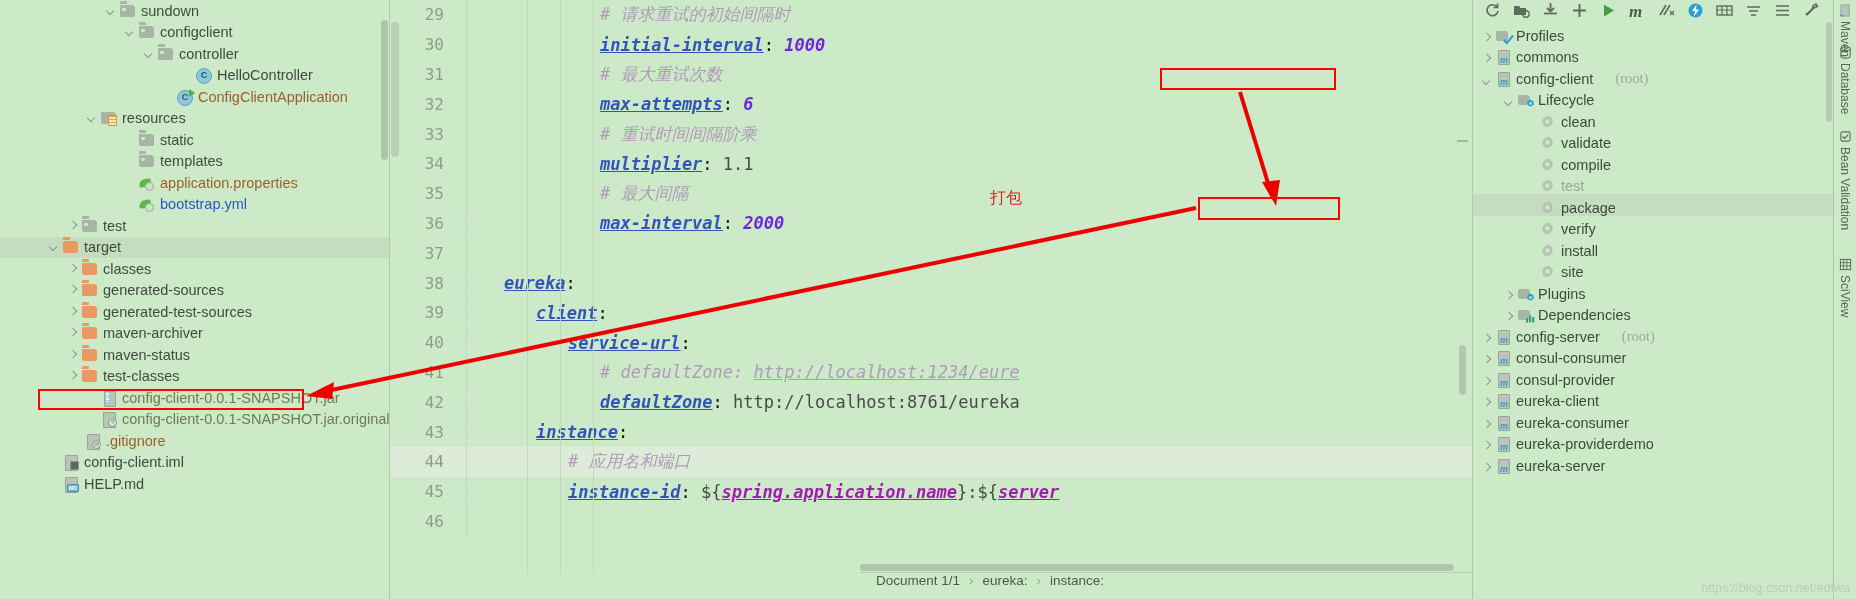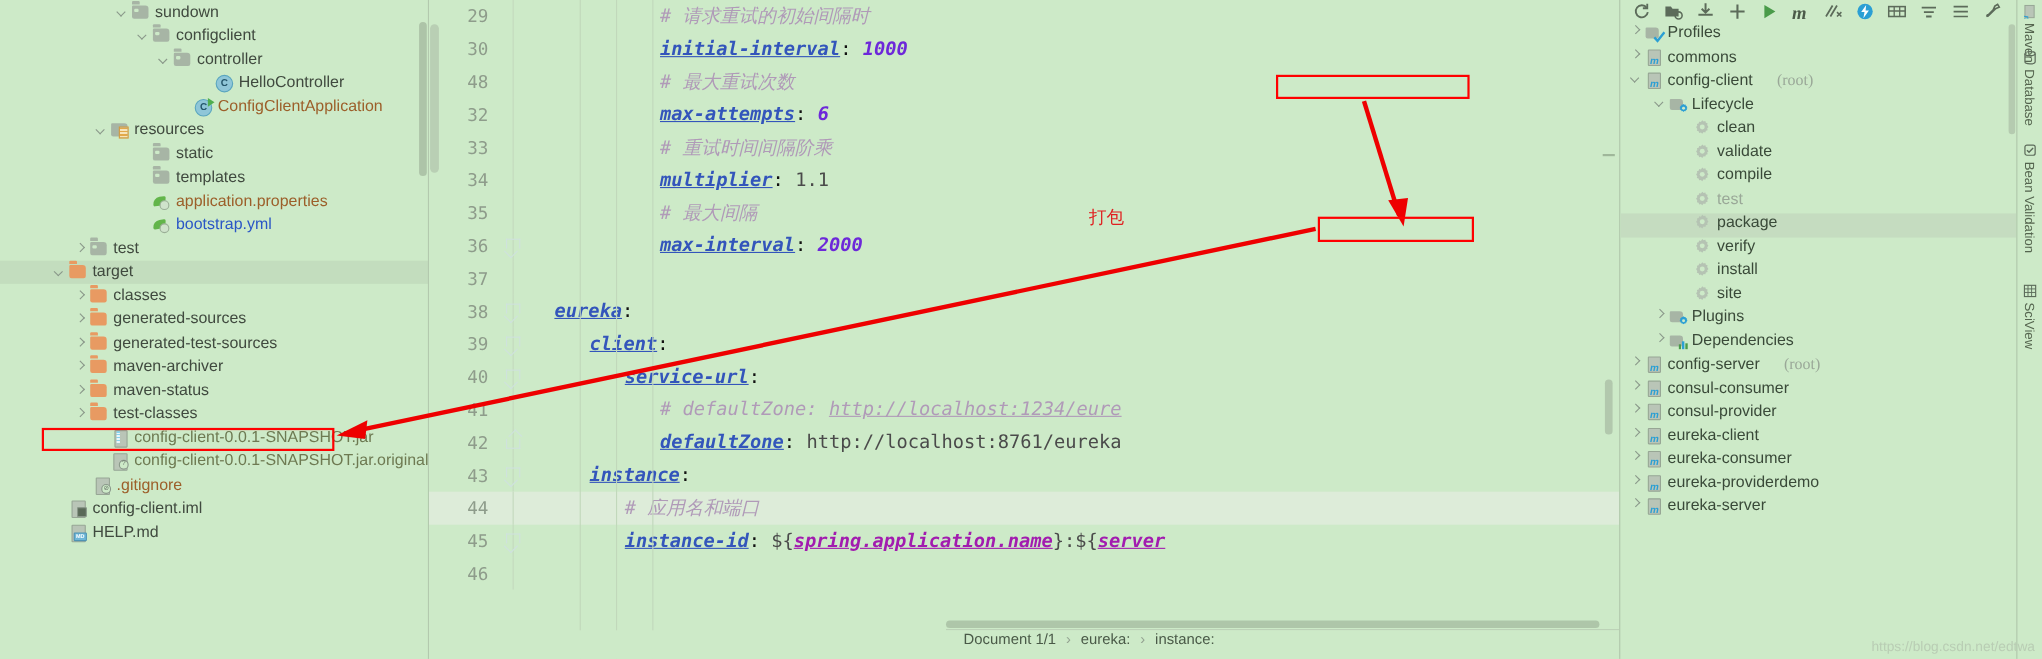--- a/index.html
+++ b/index.html
@@ -199,21 +199,21 @@
   .maven-panel{
     width:360px;flex:0 0 360px;position:relative;background:#cdeac8;
     border-left:1px solid #b0c6ab;overflow:hidden;
   }
   .maven-toolbar{
     height:22px;display:flex;align-items:center;gap:11px;padding-left:11px;
   }
   .mvn-ic{width:18px;height:18px;position:relative;color:#5c6b5a;}
   .mvn-ic svg{display:block;}
   .mtree-row{
-    height:21.5px;display:flex;align-items:flex-start;white-space:nowrap;
+    height:21.5px;display:flex;align-items:flex-end;white-space:nowrap;
     font-size:14.5px;color:#3a4a39;position:relative;
   }
   .mtree-row.sel{background:#c5dcc0;}
   .mtree-row.dim{color:#9aa898;}
   .mvnmod{
     width:16px;height:16px;flex:0 0 16px;margin-right:4px;position:relative;
   }
   .mvnmod .sheet{position:absolute;left:2px;top:1px;width:10px;height:13px;background:#b9c5b7;border:1px solid #97a695;border-radius:1px;}
   .mvnmod .m{position:absolute;left:4px;bottom:0px;font-size:9px;font-weight:bold;font-style:italic;color:#2b9fd4;line-height:9px;}
   .phaseicon{width:16px;height:16px;flex:0 0 16px;margin-right:5px;position:relative;}
@@ -441,21 +441,21 @@
           <span class="code" style="padding-left:120px"><span class="k-cmt">#  请求重试的初始间隔时</span></span>
         </div>
         <div class="cline">
           <span class="lnum">30</span>
           <span class="fold">
             <span class="vline"></span>
           </span>
           <span class="code" style="padding-left:120px"><span class="k-key">initial-interval</span><span class="k-colon">: </span><span class="k-num">1000</span></span>
         </div>
         <div class="cline">
-          <span class="lnum">48</span>
+          <span class="lnum">31</span>
           <span class="fold">
             <span class="vline"></span>
           </span>
           <span class="code" style="padding-left:120px"><span class="k-cmt">#  最大重试次数</span></span>
         </div>
         <div class="cline">
           <span class="lnum">32</span>
           <span class="fold">
             <span class="vline"></span>
           </span>

